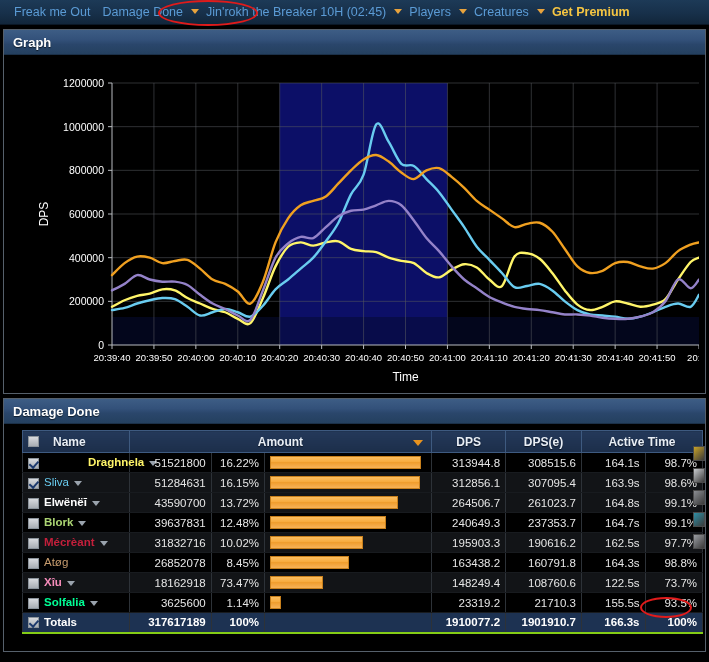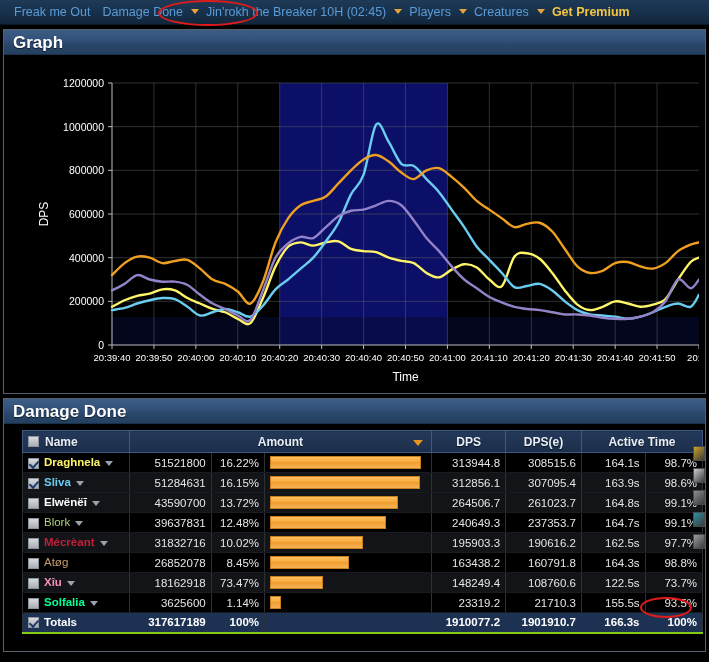--- a/index.html
+++ b/index.html
@@ -44,21 +44,21 @@
   .panel {
     margin: 4px 3px 0 3px;
     border: 1px solid #56606b;
     background: #000;
   }
   .panel-header {
     height: 25px;
     background: linear-gradient(to bottom, #3d5d85 0%, #33517a 40%, #2a466b 60%, #24405f 100%);
     border-bottom: 1px solid #1b3048;
     color: #ffffff;
-    font-size: 17px;
+    font-size: 13px;
     font-weight: bold;
     line-height: 25px;
     padding-left: 9px;
     text-shadow: 0 1px 1px #0d1a28;
   }
 
   
   #chart-body {
     position: relative;
     height: 338px;
@@ -82,21 +82,21 @@
   table.dmg th {
     background: linear-gradient(to bottom, #24395a 0%, #1c2e4a 100%);
     color: #e8eef5;
     font-size: 12px;
     font-weight: bold;
     height: 22px;
     border: 1px solid #3e5a80;
     text-align: center;
     text-shadow: 0 1px 1px #0a1322;
   }
-  table.dmg th.th-name { text-align: left; padding-left: 22px; position: relative; margin-left: 12px; }
+  table.dmg th.th-name { text-align: left; padding-left: 30px; position: relative; margin-left: 12px; }
   table.dmg td {
     font-size: 11.5px;
     height: 20px;
     border-left: 1px solid #2d3238;
     border-right: 1px solid #2d3238;
     border-bottom: 1px solid #181b1f;
     color: #e6e6e6;
     padding: 0 5px;
   }
   tr.row-even td { background: #000000; }
@@ -302,35 +302,35 @@
             <span>Amount</span>
             <span class="sort-caret"></span>
           </th>
           <th>DPS</th>
           <th>DPS(e)</th>
           <th colspan="2">Active Time</th>
         </tr>
       </thead>
       <tbody id="table-rows">
           <tr class="row-even">
-            <td class="c-name"><span class="chk on"></span><span style="color: rgb(255, 245, 105); font-weight: bold;">Draghnela</span><span class="name-caret"></span></td>
+            <td class="c-name"><span class="chk on"></span><span style="color: rgb(255, 245, 105); font-weight: bold; margin-left: 44px;">Draghnela</span><span class="name-caret"></span></td>
             <td class="c-num">51521800</td>
             <td class="c-pct">16.22%</td>
             <td class="c-bar">
               <div class="bar-track">
                 <div class="bar-fill" style="width: 151px;"></div>
               </div>
             </td>
             <td class="c-num">313944.8</td>
             <td class="c-num">308515.6</td>
             <td class="c-num">164.1s</td>
             <td class="c-num">98.7%</td>
           </tr>
           <tr class="row-odd">
-            <td class="c-name"><span class="chk on"></span><span style="color: rgb(105, 204, 240); font-weight: bold;">Sliva</span><span class="name-caret"></span></td>
+            <td class="c-name"><span class="chk on"></span><span style="color: rgb(105, 204, 240); font-weight: normal;">Sliva</span><span class="name-caret"></span></td>
             <td class="c-num">51284631</td>
             <td class="c-pct">16.15%</td>
             <td class="c-bar">
               <div class="bar-track">
                 <div class="bar-fill" style="width: 150.245px;"></div>
               </div>
             </td>
             <td class="c-num">312856.1</td>
             <td class="c-num">307095.4</td>
             <td class="c-num">163.9s</td>
@@ -344,21 +344,21 @@
               <div class="bar-track">
                 <div class="bar-fill" style="width: 127.746px;"></div>
               </div>
             </td>
             <td class="c-num">264506.7</td>
             <td class="c-num">261023.7</td>
             <td class="c-num">164.8s</td>
             <td class="c-num">99.1%</td>
           </tr>
           <tr class="row-even">
-            <td class="c-name"><span class="chk"></span><span style="color: rgb(171, 212, 115); font-weight: normal;">Blork</span><span class="name-caret"></span></td>
+            <td class="c-name"><span class="chk"></span><span style="color: rgb(171, 212, 115); font-weight: bold;">Blork</span><span class="name-caret"></span></td>
             <td class="c-num">39637831</td>
             <td class="c-pct">12.48%</td>
             <td class="c-bar">
               <div class="bar-track">
                 <div class="bar-fill" style="width: 116.119px;"></div>
               </div>
             </td>
             <td class="c-num">240649.3</td>
             <td class="c-num">237353.7</td>
             <td class="c-num">164.7s</td>

